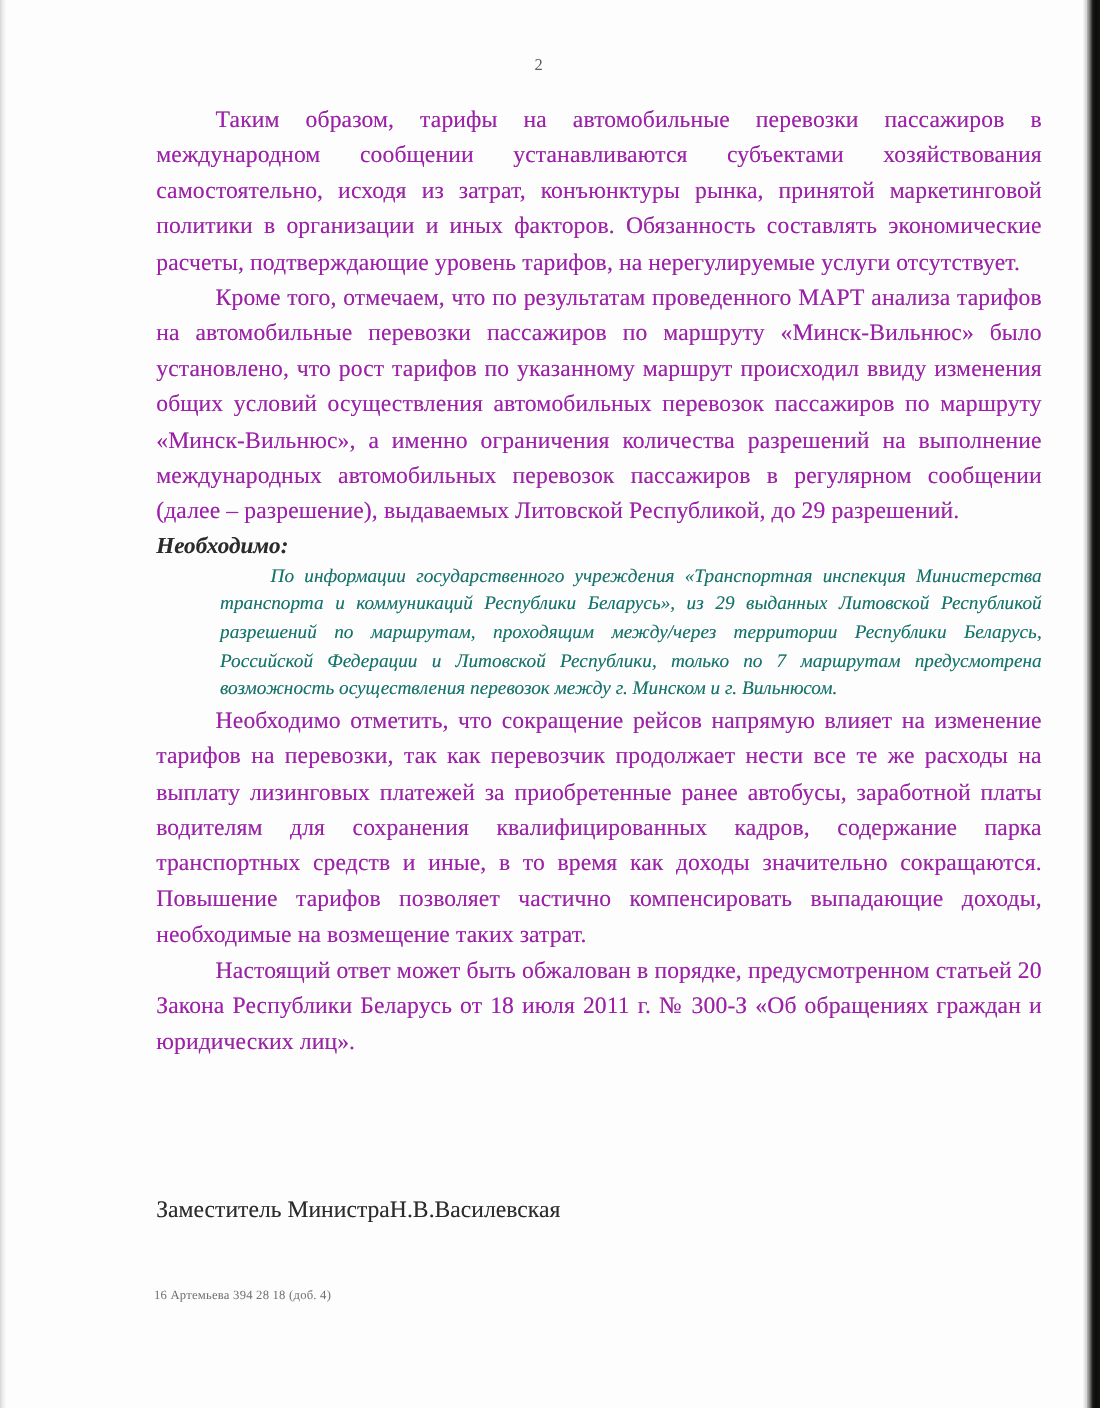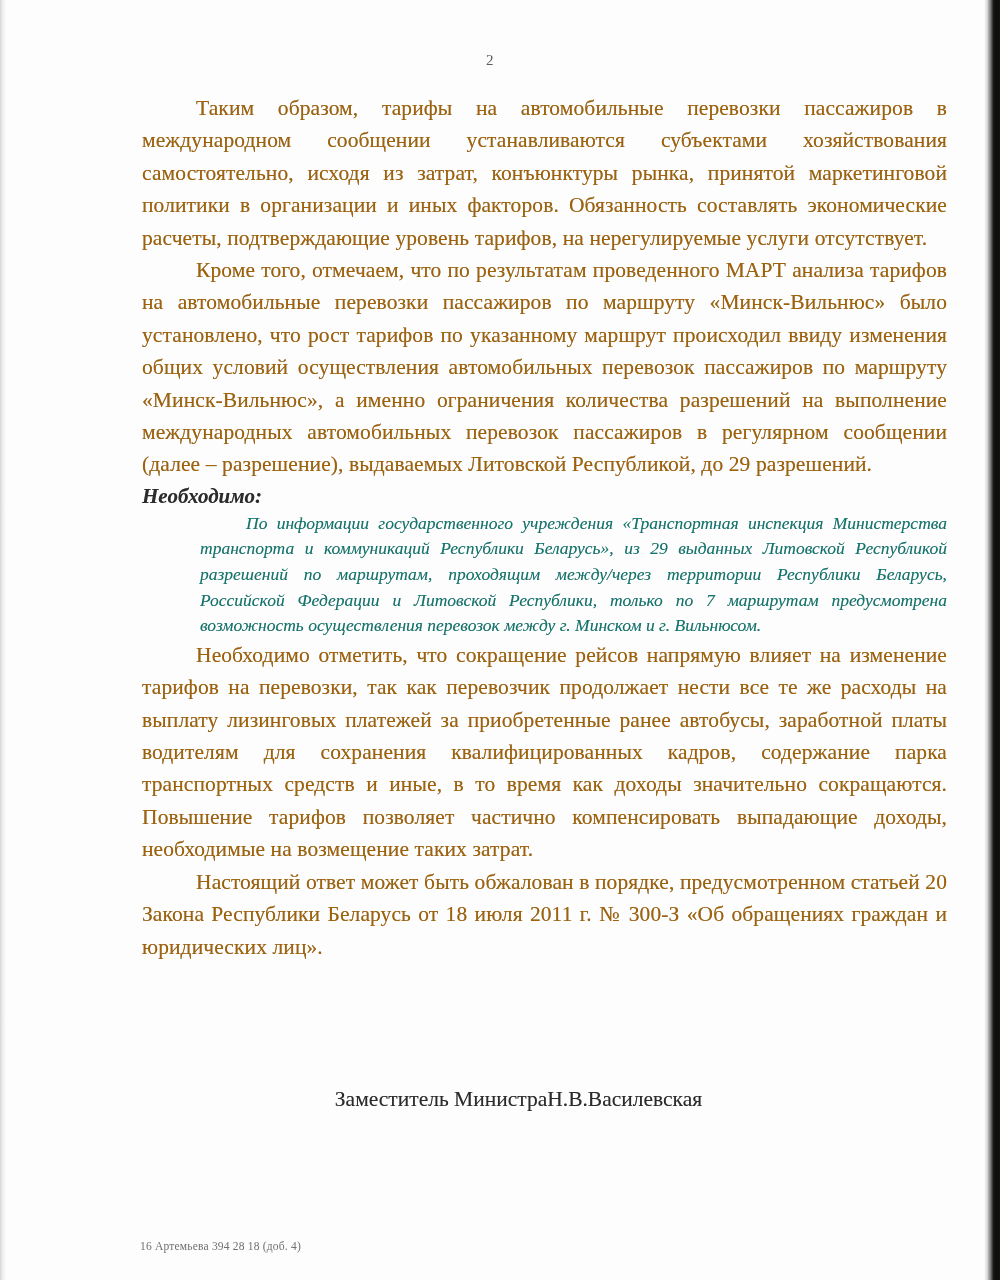--- a/index.html
+++ b/index.html
@@ -62,21 +62,21 @@
     left: 142px;
     top: 92px;
     width: 805px;
   }
   p.body-par {
     margin: 0;
     font-size: 21.5px;
     line-height: 32.4px;
     text-align: justify;
     text-indent: 54px;
-    color: #a16207;
+    color: #a21caf;
     letter-spacing: .1px;
     text-shadow: 0 0 .6px rgba(60,60,60,.45);
   }
   .spravochno {
     margin: 0;
     font-size: 21px;
     font-weight: bold;
     font-style: italic;
     color: #2b2b2b;
     line-height: 30px;
@@ -92,34 +92,34 @@
     text-indent: 46px;
     color: #0f766e;
     text-shadow: 0 0 .6px rgba(70,70,70,.4);
   }
   .signature-row {
     position: absolute;
     left: 142px;
     top: 1075px;
     width: 805px;
     display: flex;
-    justify-content: center;
+    justify-content: flex-start;
     align-items: baseline;
     font-size: 21.5px;
     color: #2b2b2b;
     text-shadow: 0 0 .6px rgba(60,60,60,.45);
   }
   .signature-name {
     padding-right: 52px;
     margin-top: 12px;
   }
   .footer-note {
     position: absolute;
     left: 140px;
-    top: 1240px;
+    top: 1172px;
     font-size: 11.5px;
     color: #6f6f70;
     letter-spacing: .2px;
   }
 </style>
 </head>
 <body>
 
 <div class="page">
 

